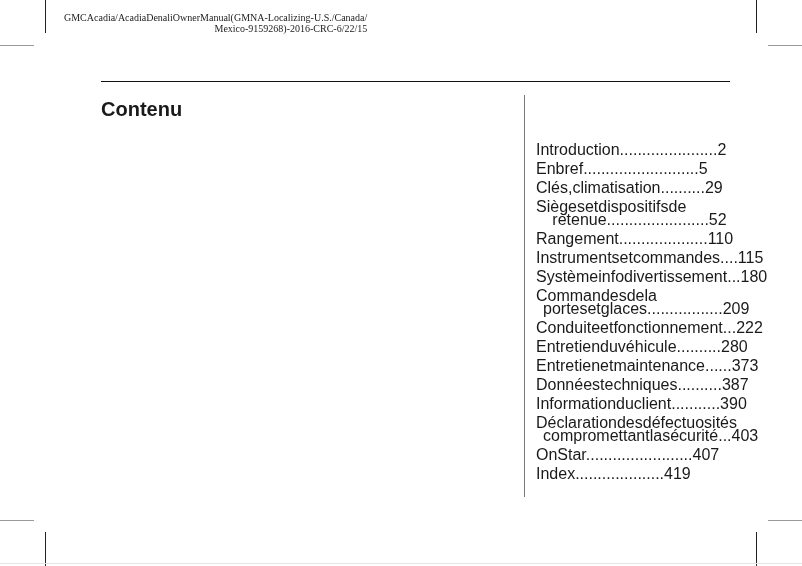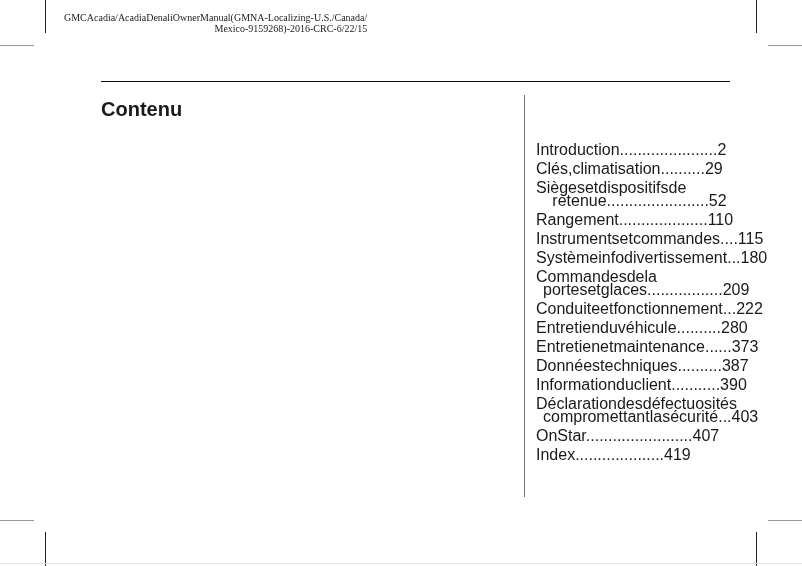--- a/index.html
+++ b/index.html
@@ -33,20 +33,21 @@
 <div class="crop" style="left:756px;top:532px;width:1px;height:34px;"></div>
 
 <div class="rule-top"></div>
 
 <div class="title">Contenu</div>
 
 <div class="col-divider"></div>
 
 <div class="toc">
   <div class="toc-entry"><span>Introduction......................2</span></div>
+  <div class="toc-entry"><span>Enbref..........................5</span></div>
   <div class="toc-entry"><span>Clés,climatisation..........29</span></div>
   <div class="toc-entry">
     <span>Siègesetdispositifsde</span>
     <span class="cont">retenue.......................52</span>
   </div>
   <div class="toc-entry"><span>Rangement....................110</span></div>
   <div class="toc-entry"><span>Instrumentsetcommandes....115</span></div>
   <div class="toc-entry"><span>Systèmeinfodivertissement...180</span></div>
   <div class="toc-entry">
     <span>Commandesdela</span>

